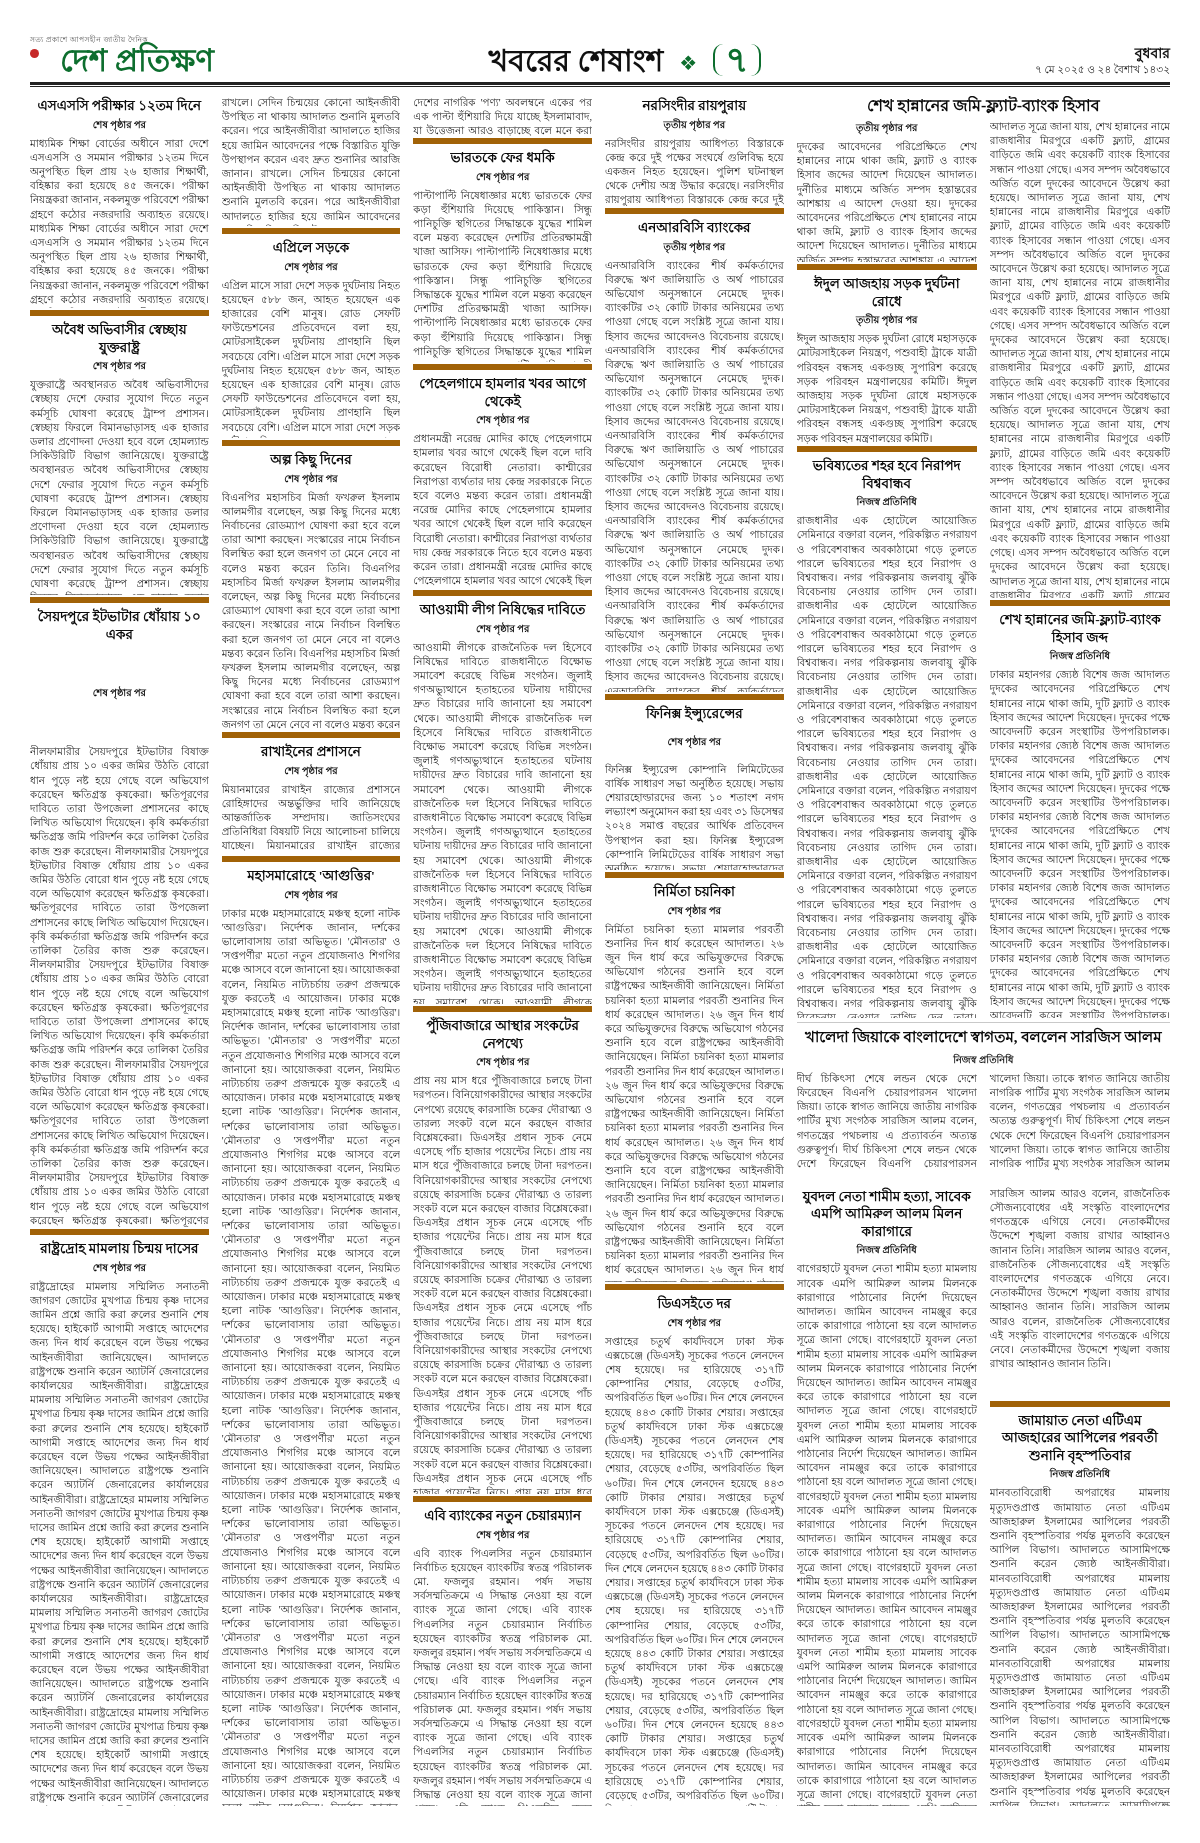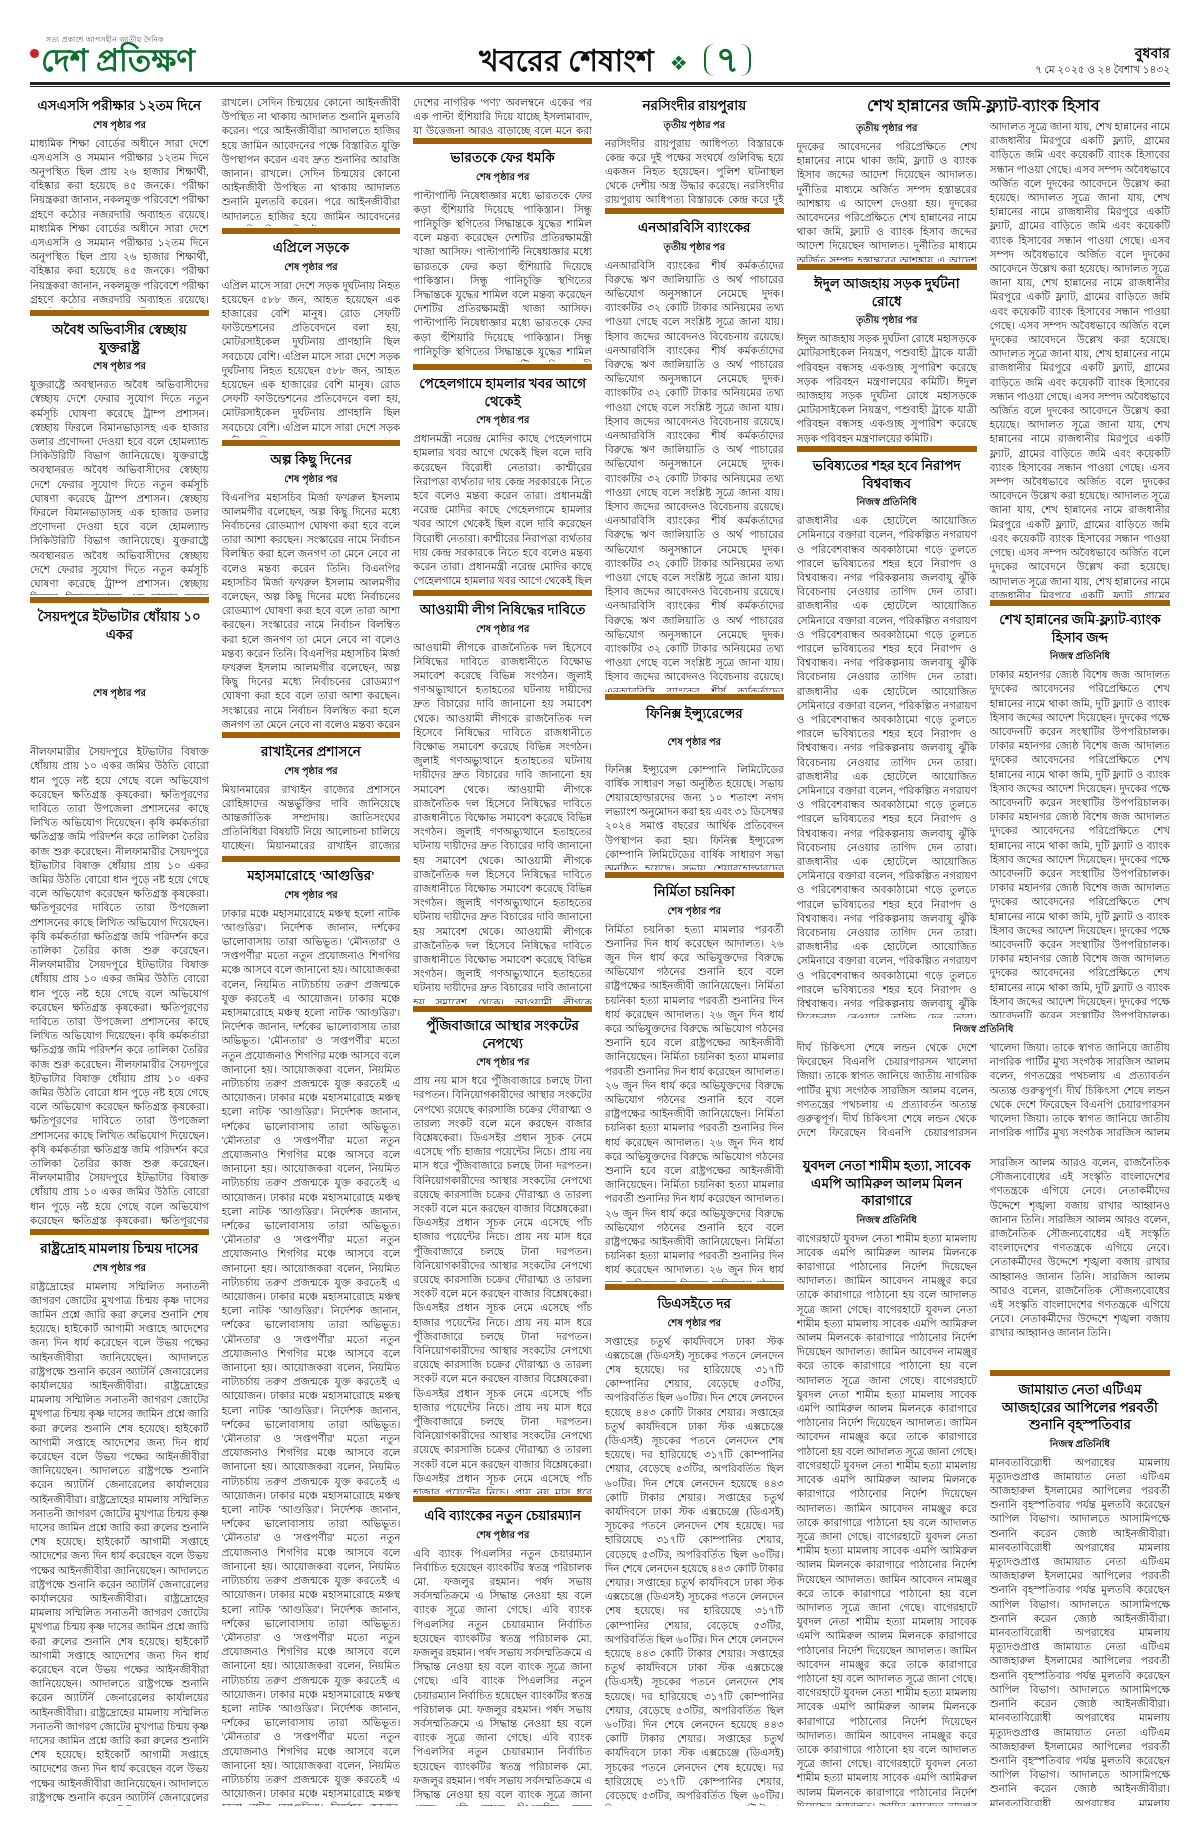--- a/index.html
+++ b/index.html
@@ -1,22 +1,22 @@
 <!DOCTYPE html>
 <html><head>
 <meta charset="utf-8">
 <style>
   html,body{margin:0;padding:0;background:#ffffff;}
   .page{width:1200px;height:1843px;box-sizing:border-box;padding:18px 30px 14px;background:#fff;
         font-family:"Liberation Serif","DejaVu Serif",serif;color:#1c1c1c;overflow:hidden;}
   
   .hdr{display:flex;align-items:flex-end;justify-content:space-between;height:58px;}
   .mast{display:flex;flex-direction:column;line-height:1;}
-  .tagline{font-size:7.5px;color:#555;margin-bottom:2px;letter-spacing:.4px;margin-left:16px;}
-  .logo{font-size:31px;font-weight:bold;color:#0d6e2e;display:flex;align-items:center;gap:2px;}
+  .tagline{font-size:7.5px;color:#555;margin-bottom:2px;letter-spacing:.4px;}
+  .logo{font-size:31px;font-weight:bold;color:#0d6e2e;display:flex;align-items:center;gap:21px;}
   .logo-dot{width:9px;height:9px;border-radius:50%;background:#c62828;display:inline-block;margin-top:-14px;}
   .midhdr{display:flex;align-items:flex-end;gap:16px;}
   .section-title{font-size:30px;font-weight:bold;color:#101010;line-height:1;}
   .ornament{color:#0d6e2e;font-size:20px;line-height:1;padding-bottom:3px;}
   .pagenum{font-size:36px;font-weight:bold;color:#0d6e2e;line-height:.9;padding:0 10px;
            border-left:2px solid #0d6e2e;border-right:2px solid #0d6e2e;border-radius:10px;}
   .datewrap{text-align:right;line-height:1.25;}
   .day{font-size:14px;font-weight:bold;color:#111;}
   .date{font-size:10.5px;color:#222;}
   .rule{border-top:3px solid #222;margin-top:6px;position:relative;}
@@ -196,20 +196,21 @@
             <div class="article first" style="height: 478px;">
               <div class="body">আদালত সূত্রে জানা যায়, শেখ হান্নানের নামে রাজধানীর মিরপুরে একটি ফ্ল্যাট, গ্রামের বাড়িতে জমি এবং কয়েকটি ব্যাংক হিসাবের সন্ধান পাওয়া গেছে। এসব সম্পদ অবৈধভাবে অর্জিত বলে দুদকের আবেদনে উল্লেখ করা হয়েছে। আদালত সূত্রে জানা যায়, শেখ হান্নানের নামে রাজধানীর মিরপুরে একটি ফ্ল্যাট, গ্রামের বাড়িতে জমি এবং কয়েকটি ব্যাংক হিসাবের সন্ধান পাওয়া গেছে। এসব সম্পদ অবৈধভাবে অর্জিত বলে দুদকের আবেদনে উল্লেখ করা হয়েছে। আদালত সূত্রে জানা যায়, শেখ হান্নানের নামে রাজধানীর মিরপুরে একটি ফ্ল্যাট, গ্রামের বাড়িতে জমি এবং কয়েকটি ব্যাংক হিসাবের সন্ধান পাওয়া গেছে। এসব সম্পদ অবৈধভাবে অর্জিত বলে দুদকের আবেদনে উল্লেখ করা হয়েছে। আদালত সূত্রে জানা যায়, শেখ হান্নানের নামে রাজধানীর মিরপুরে একটি ফ্ল্যাট, গ্রামের বাড়িতে জমি এবং কয়েকটি ব্যাংক হিসাবের সন্ধান পাওয়া গেছে। এসব সম্পদ অবৈধভাবে অর্জিত বলে দুদকের আবেদনে উল্লেখ করা হয়েছে। আদালত সূত্রে জানা যায়, শেখ হান্নানের নামে রাজধানীর মিরপুরে একটি ফ্ল্যাট, গ্রামের বাড়িতে জমি এবং কয়েকটি ব্যাংক হিসাবের সন্ধান পাওয়া গেছে। এসব সম্পদ অবৈধভাবে অর্জিত বলে দুদকের আবেদনে উল্লেখ করা হয়েছে। আদালত সূত্রে জানা যায়, শেখ হান্নানের নামে রাজধানীর মিরপুরে একটি ফ্ল্যাট, গ্রামের বাড়িতে জমি এবং কয়েকটি ব্যাংক হিসাবের সন্ধান পাওয়া গেছে। এসব সম্পদ অবৈধভাবে অর্জিত বলে দুদকের আবেদনে উল্লেখ করা হয়েছে। আদালত সূত্রে জানা যায়, শেখ হান্নানের নামে রাজধানীর মিরপুরে একটি ফ্ল্যাট, গ্রামের বাড়িতে জমি এবং কয়েকটি ব্যাংক হিসাবের সন্ধান পাওয়া গেছে। এসব সম্পদ অবৈধভাবে অর্জিত বলে দুদকের আবেদনে উল্লেখ করা হয়েছে। </div>
             </div>
             <div class="article" style="flex: 1 1 0%; justify-content: center;">
               <div class="headline">শেখ হান্নানের জমি-ফ্ল্যাট-ব্যাংক হিসাব জব্দ</div>
               <div class="dateline">নিজস্ব প্রতিনিধি</div>
               <div class="body">ঢাকার মহানগর জ্যেষ্ঠ বিশেষ জজ আদালত দুদকের আবেদনের পরিপ্রেক্ষিতে শেখ হান্নানের নামে থাকা জমি, দুটি ফ্ল্যাট ও ব্যাংক হিসাব জব্দের আদেশ দিয়েছেন। দুদকের পক্ষে আবেদনটি করেন সংস্থাটির উপপরিচালক। ঢাকার মহানগর জ্যেষ্ঠ বিশেষ জজ আদালত দুদকের আবেদনের পরিপ্রেক্ষিতে শেখ হান্নানের নামে থাকা জমি, দুটি ফ্ল্যাট ও ব্যাংক হিসাব জব্দের আদেশ দিয়েছেন। দুদকের পক্ষে আবেদনটি করেন সংস্থাটির উপপরিচালক। ঢাকার মহানগর জ্যেষ্ঠ বিশেষ জজ আদালত দুদকের আবেদনের পরিপ্রেক্ষিতে শেখ হান্নানের নামে থাকা জমি, দুটি ফ্ল্যাট ও ব্যাংক হিসাব জব্দের আদেশ দিয়েছেন। দুদকের পক্ষে আবেদনটি করেন সংস্থাটির উপপরিচালক। ঢাকার মহানগর জ্যেষ্ঠ বিশেষ জজ আদালত দুদকের আবেদনের পরিপ্রেক্ষিতে শেখ হান্নানের নামে থাকা জমি, দুটি ফ্ল্যাট ও ব্যাংক হিসাব জব্দের আদেশ দিয়েছেন। দুদকের পক্ষে আবেদনটি করেন সংস্থাটির উপপরিচালক। ঢাকার মহানগর জ্যেষ্ঠ বিশেষ জজ আদালত দুদকের আবেদনের পরিপ্রেক্ষিতে শেখ হান্নানের নামে থাকা জমি, দুটি ফ্ল্যাট ও ব্যাংক হিসাব জব্দের আদেশ দিয়েছেন। দুদকের পক্ষে আবেদনটি করেন সংস্থাটির উপপরিচালক। ঢাকার মহানগর জ্যেষ্ঠ বিশেষ জজ আদালত দুদকের আবেদনের পরিপ্রেক্ষিতে শেখ হান্নানের নামে থাকা জমি, দুটি ফ্ল্যাট ও ব্যাংক হিসাব জব্দের আদেশ দিয়েছেন। দুদকের পক্ষে আবেদনটি করেন সংস্থাটির উপপরিচালক। </div>
             </div>
           </div>
       </div>
+      <div class="span-headline mid">খালেদা জিয়াকে বাংলাদেশে স্বাগতম, বললেন সারজিস আলম</div>
       <div class="mid-byline">নিজস্ব প্রতিনিধি</div>
       <div class="twocol-body" id="khaleda-body">দীর্ঘ চিকিৎসা শেষে লন্ডন থেকে দেশে ফিরেছেন বিএনপি চেয়ারপারসন খালেদা জিয়া। তাকে স্বাগত জানিয়ে জাতীয় নাগরিক পার্টির মুখ্য সংগঠক সারজিস আলম বলেন, গণতন্ত্রের পথচলায় এ প্রত্যাবর্তন অত্যন্ত গুরুত্বপূর্ণ। দীর্ঘ চিকিৎসা শেষে লন্ডন থেকে দেশে ফিরেছেন বিএনপি চেয়ারপারসন খালেদা জিয়া। তাকে স্বাগত জানিয়ে জাতীয় নাগরিক পার্টির মুখ্য সংগঠক সারজিস আলম বলেন, গণতন্ত্রের পথচলায় এ প্রত্যাবর্তন অত্যন্ত গুরুত্বপূর্ণ। দীর্ঘ চিকিৎসা শেষে লন্ডন থেকে দেশে ফিরেছেন বিএনপি চেয়ারপারসন খালেদা জিয়া। তাকে স্বাগত জানিয়ে জাতীয় নাগরিক পার্টির মুখ্য সংগঠক সারজিস আলম বলেন, গণতন্ত্রের পথচলায় এ প্রত্যাবর্তন অত্যন্ত গুরুত্বপূর্ণ। দীর্ঘ চিকিৎসা শেষে লন্ডন থেকে দেশে ফিরেছেন বিএনপি চেয়ারপারসন খালেদা জিয়া। তাকে স্বাগত জানিয়ে জাতীয় নাগরিক পার্টির মুখ্য সংগঠক সারজিস আলম বলেন, গণতন্ত্রের পথচলায় এ প্রত্যাবর্তন অত্যন্ত গুরুত্বপূর্ণ। </div>
       <div class="rrow fill">
         <div class="subcol">
             <div class="article first" style="flex: 1 1 0%;">
               <div class="headline">যুবদল নেতা শামীম হত্যা, সাবেক এমপি আমিরুল আলম মিলন কারাগারে</div>
               <div class="dateline">নিজস্ব প্রতিনিধি</div>
               <div class="body">বাগেরহাটে যুবদল নেতা শামীম হত্যা মামলায় সাবেক এমপি আমিরুল আলম মিলনকে কারাগারে পাঠানোর নির্দেশ দিয়েছেন আদালত। জামিন আবেদন নামঞ্জুর করে তাকে কারাগারে পাঠানো হয় বলে আদালত সূত্রে জানা গেছে। বাগেরহাটে যুবদল নেতা শামীম হত্যা মামলায় সাবেক এমপি আমিরুল আলম মিলনকে কারাগারে পাঠানোর নির্দেশ দিয়েছেন আদালত। জামিন আবেদন নামঞ্জুর করে তাকে কারাগারে পাঠানো হয় বলে আদালত সূত্রে জানা গেছে। বাগেরহাটে যুবদল নেতা শামীম হত্যা মামলায় সাবেক এমপি আমিরুল আলম মিলনকে কারাগারে পাঠানোর নির্দেশ দিয়েছেন আদালত। জামিন আবেদন নামঞ্জুর করে তাকে কারাগারে পাঠানো হয় বলে আদালত সূত্রে জানা গেছে। বাগেরহাটে যুবদল নেতা শামীম হত্যা মামলায় সাবেক এমপি আমিরুল আলম মিলনকে কারাগারে পাঠানোর নির্দেশ দিয়েছেন আদালত। জামিন আবেদন নামঞ্জুর করে তাকে কারাগারে পাঠানো হয় বলে আদালত সূত্রে জানা গেছে। বাগেরহাটে যুবদল নেতা শামীম হত্যা মামলায় সাবেক এমপি আমিরুল আলম মিলনকে কারাগারে পাঠানোর নির্দেশ দিয়েছেন আদালত। জামিন আবেদন নামঞ্জুর করে তাকে কারাগারে পাঠানো হয় বলে আদালত সূত্রে জানা গেছে। বাগেরহাটে যুবদল নেতা শামীম হত্যা মামলায় সাবেক এমপি আমিরুল আলম মিলনকে কারাগারে পাঠানোর নির্দেশ দিয়েছেন আদালত। জামিন আবেদন নামঞ্জুর করে তাকে কারাগারে পাঠানো হয় বলে আদালত সূত্রে জানা গেছে। বাগেরহাটে যুবদল নেতা শামীম হত্যা মামলায় সাবেক এমপি আমিরুল আলম মিলনকে কারাগারে পাঠানোর নির্দেশ দিয়েছেন আদালত। জামিন আবেদন নামঞ্জুর করে তাকে কারাগারে পাঠানো হয় বলে আদালত সূত্রে জানা গেছে। বাগেরহাটে যুবদল নেতা শামীম হত্যা মামলায় সাবেক এমপি আমিরুল আলম মিলনকে কারাগারে পাঠানোর নির্দেশ দিয়েছেন আদালত। জামিন আবেদন নামঞ্জুর করে তাকে কারাগারে পাঠানো হয় বলে আদালত সূত্রে জানা গেছে। বাগেরহাটে যুবদল নেতা শামীম হত্যা মামলায় সাবেক এমপি আমিরুল আলম মিলনকে কারাগারে পাঠানোর নির্দেশ দিয়েছেন আদালত। জামিন আবেদন নামঞ্জুর করে তাকে কারাগারে পাঠানো হয় বলে আদালত সূত্রে জানা গেছে। </div>
             </div>
           </div>

